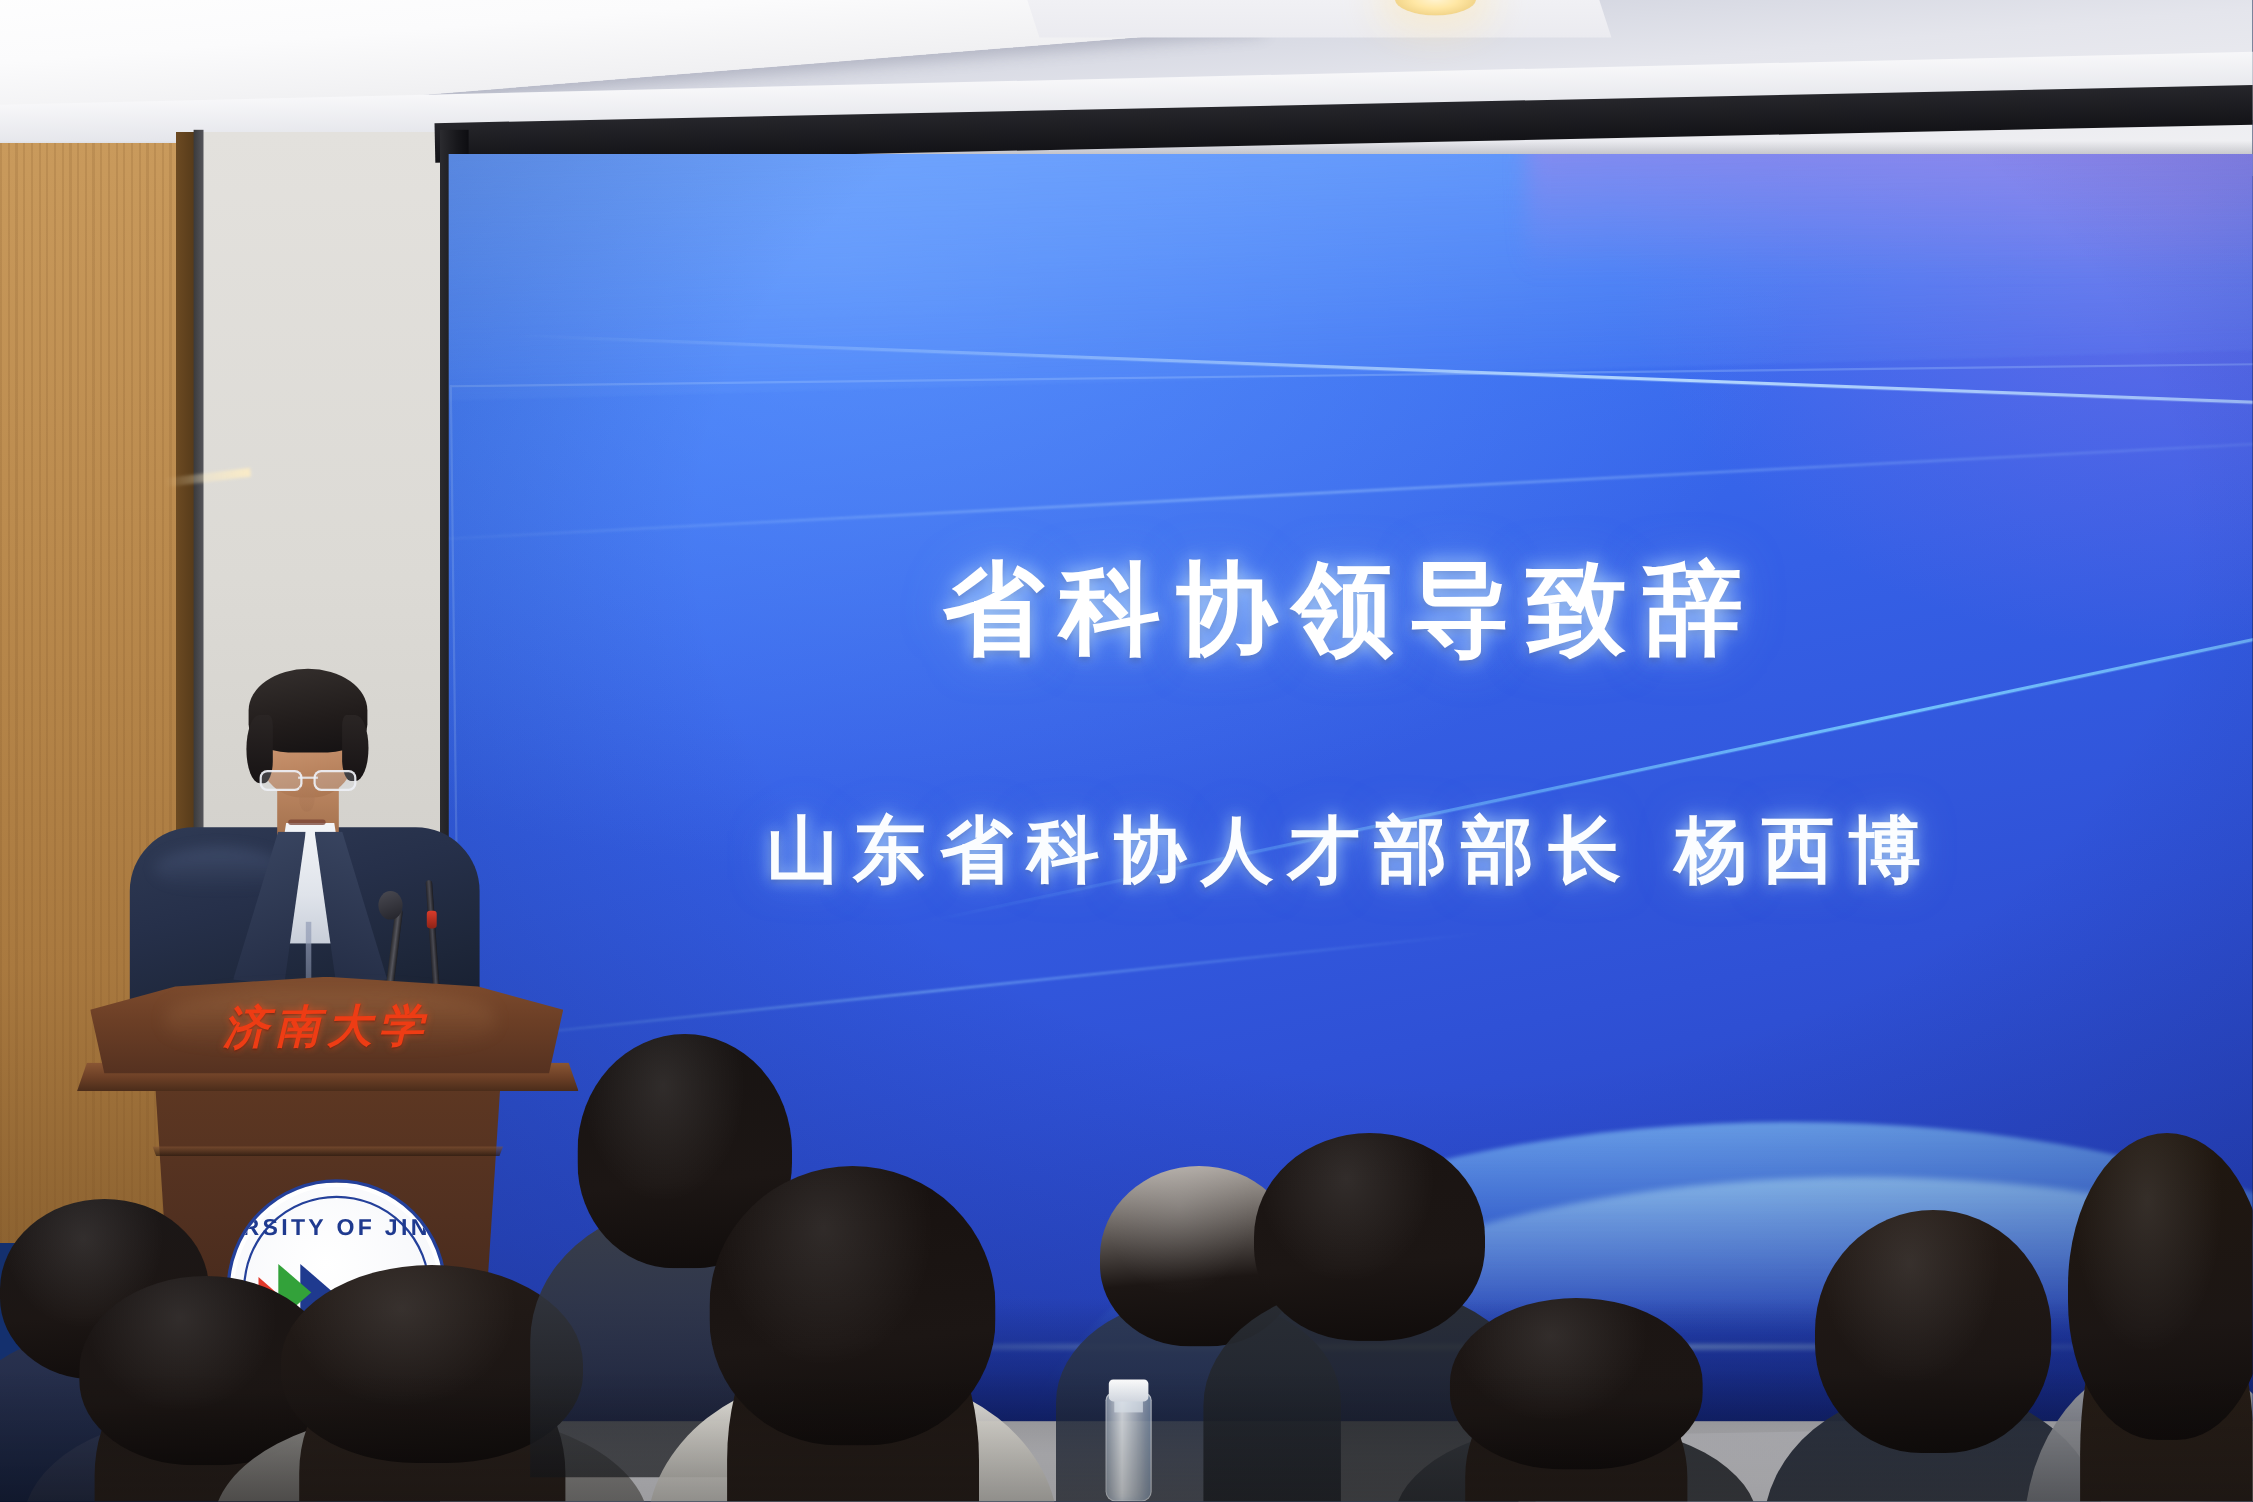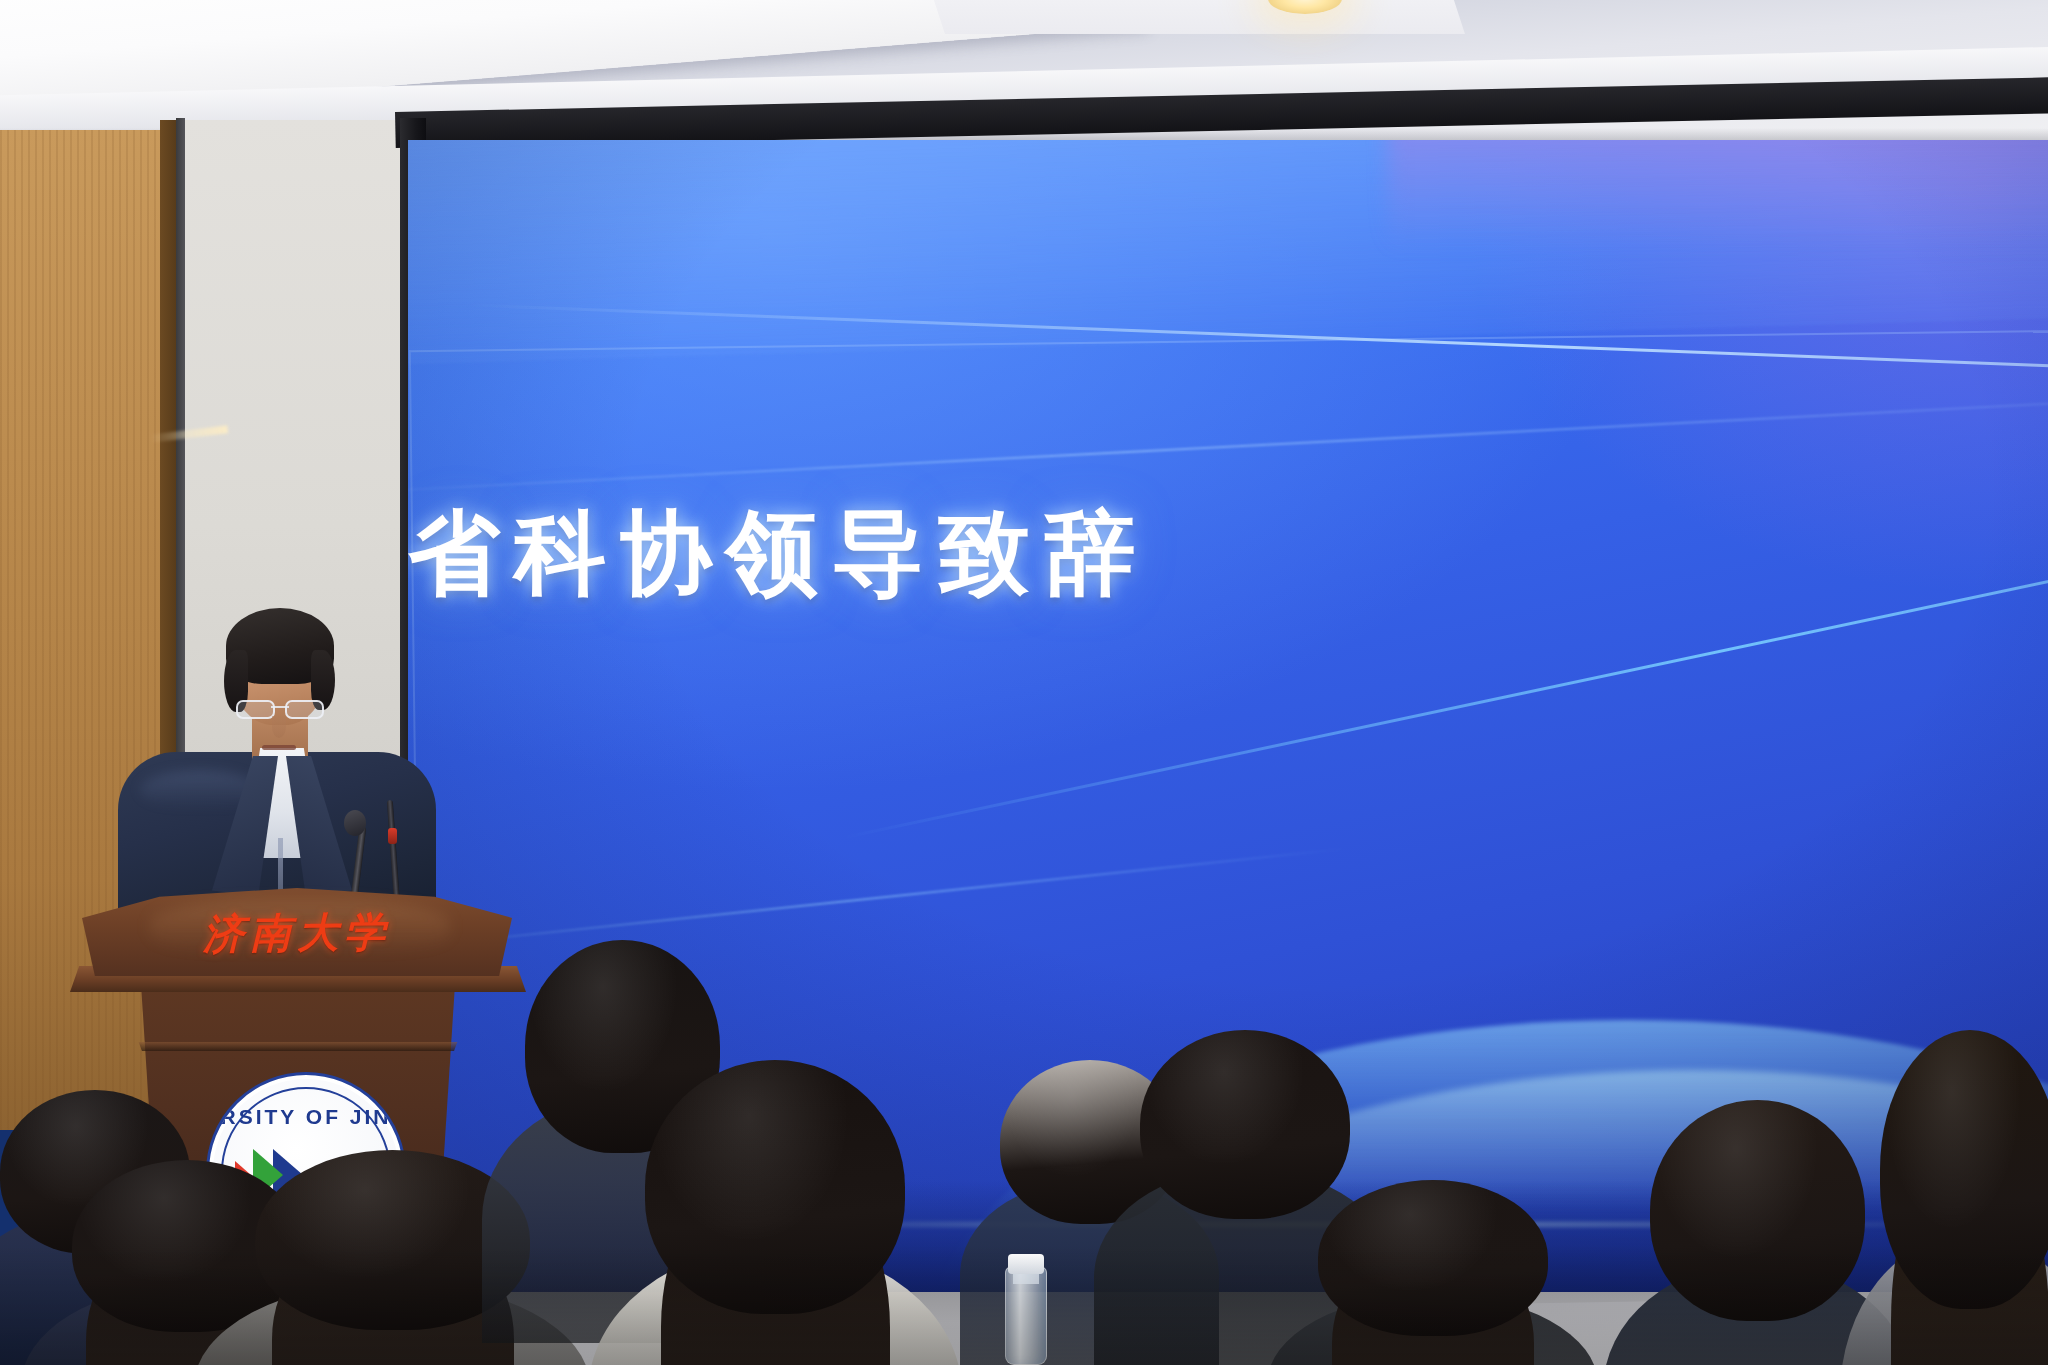--- a/index.html
+++ b/index.html
@@ -142,21 +142,21 @@
     background:linear-gradient(90deg,rgba(180,235,255,0),rgba(205,245,255,.9) 45%,rgba(180,235,255,0));
     filter:blur(2px);
   }
   .scr-botdark{
     position:absolute;left:0;bottom:0;width:1640px;height:120px;
     background:linear-gradient(180deg,rgba(22,44,140,0),rgba(14,28,95,.85));
   }
 
   
   .scr-title{
-    position:absolute;left:0;right:0;top:352px;text-align:left;
+    position:absolute;left:0;right:0;top:352px;text-align:center;
     font-size:92px;font-weight:700;letter-spacing:14px;color:#ffffff;
     text-shadow:0 0 16px rgba(190,225,255,.85),0 0 40px rgba(140,190,255,.55),0 3px 6px rgba(20,40,120,.5);
     font-family:"DejaVu Sans","Liberation Sans",sans-serif;
   }
   .scr-subtitle{
     position:absolute;left:0;right:0;top:588px;text-align:center;
     font-size:66px;font-weight:700;letter-spacing:13px;color:#fbfdff;
     text-shadow:0 0 14px rgba(185,222,255,.8),0 0 34px rgba(135,185,255,.5),0 2px 5px rgba(20,40,120,.5);
     font-family:"DejaVu Sans","Liberation Sans",sans-serif;
   }
@@ -395,20 +395,21 @@
     <div class="scr-diag2"></div>
     <div class="scr-diag3"></div>
     <div class="scr-diag4"></div>
     <div class="scr-swoosh"></div>
     <div class="scr-swoosh2"></div>
     <div class="scr-glowline"></div>
     <div class="scr-vignette"></div>
     <div class="scr-botdark"></div>
 
     <div class="scr-title">省科协领导致辞</div>
+    <div class="scr-subtitle">山东省科协人才部部长 杨西博</div>
   </div>
 
   <div class="under-screen"></div>
   <div class="under-screen2"></div>
 
   <div>
     <div class="spk-body"></div>
     <div class="spk-shoulder-hl"></div>
     <div class="spk-neck"></div>
     <div class="spk-shirt"></div>

